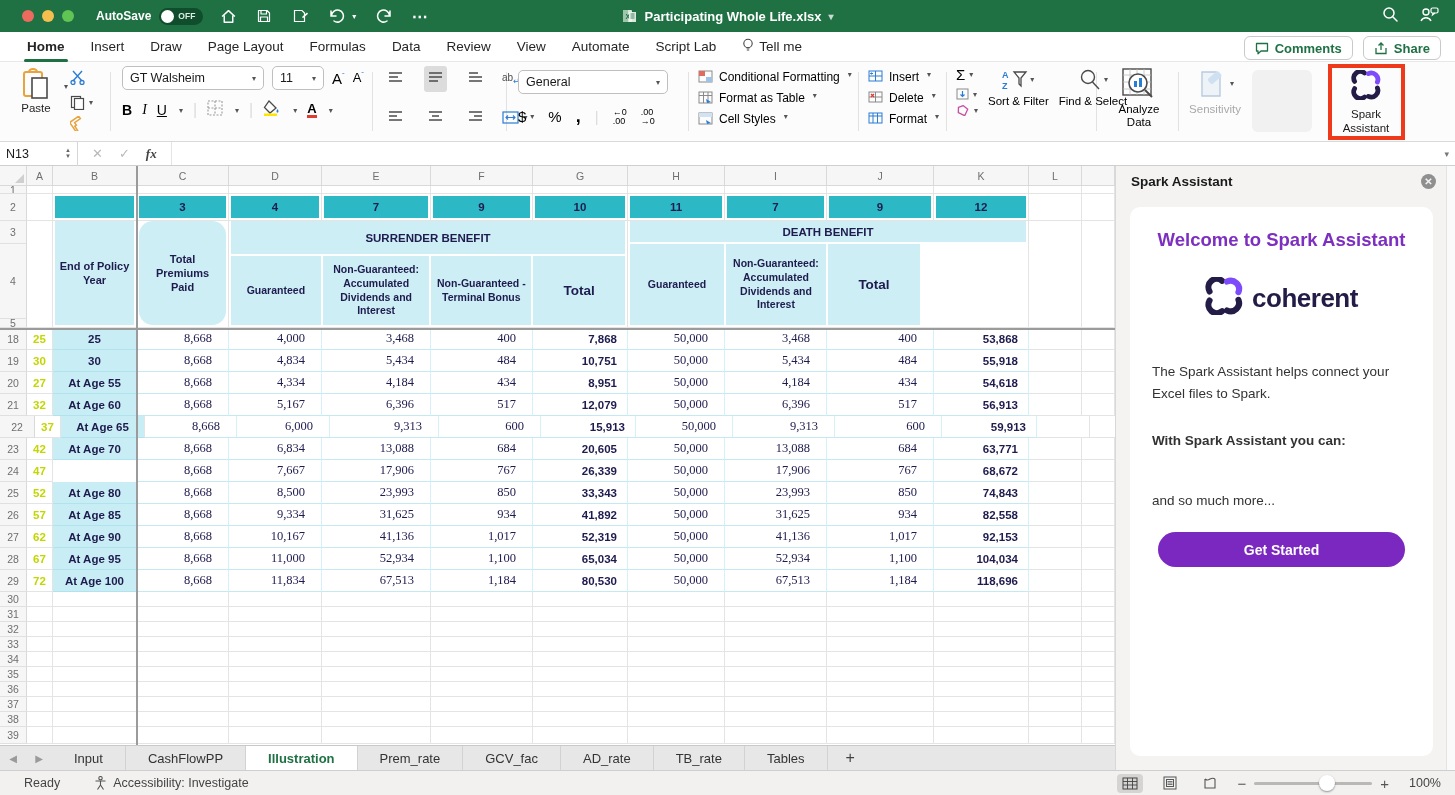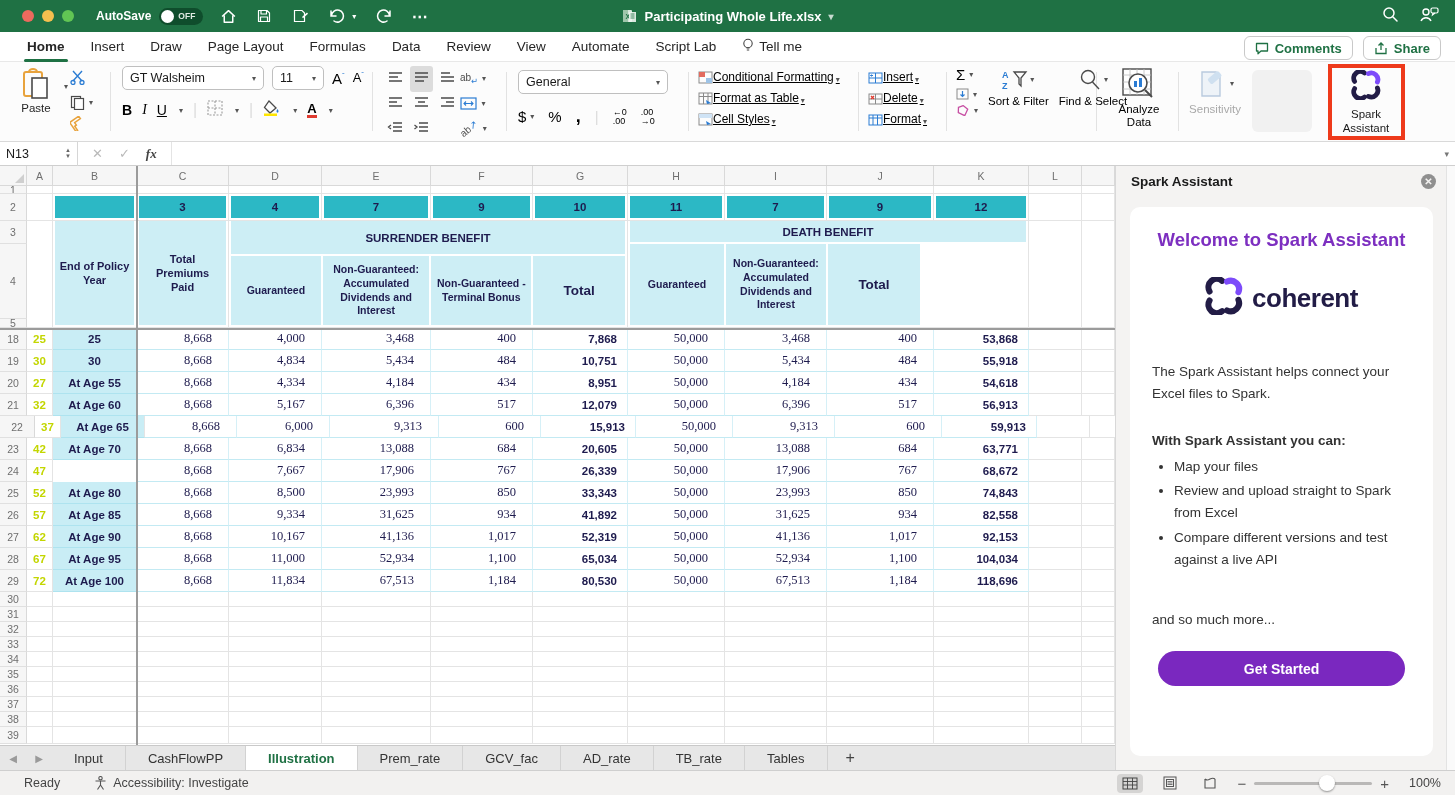--- a/index.html
+++ b/index.html
@@ -36,24 +36,24 @@
   .chev { font-size:8px; color:#555; margin-left:2px; }
   .ricon-btn { display:flex; align-items:center; gap:2px; }
   #paste-group { left:10px; top:68px; display:flex; }
   #paste-btn { display:flex; flex-direction:column; align-items:center; width:52px; }
   .small-col { display:flex; flex-direction:column; gap:6px; margin-left:2px; margin-top:2px; }
   .fmt-row { display:flex; align-items:center; gap:10px; margin-top:10px; }
   .selectbox { border:1px solid #bfbfbf; border-radius:5px; background:#fff; height:24px; display:flex; align-items:center; justify-content:space-between; padding:0 7px; font-size:12.5px; color:#1a1a1a; }
   .blet { font-weight:700; font-size:14px; }
   .ilet { font-style:italic; font-size:14px; font-family:"Liberation Serif",serif; }
   .ulet { text-decoration:underline; font-size:14px; }
-  .align-grid { display:grid; grid-template-columns:repeat(4,26px); grid-auto-rows:25px; align-items:center; justify-items:center; }
+  .align-grid { display:grid; grid-template-columns:repeat(4,26px); grid-auto-rows:25px; align-items:center; justify-items:center;gap:14px; }
   .num-icons { display:flex; align-items:center; gap:14px; margin-top:12px; font-size:15px; }
   .styles-col { display:flex; flex-direction:column; gap:7px; }
-  .style-item { display:flex; align-items:flex-end; gap:0; font-size:12px; white-space:nowrap;text-decoration:underline; }
+  .style-item { display:flex; align-items:flex-start; gap:6px; font-size:12px; white-space:nowrap; }
   .cells-col { display:flex; flex-direction:column; gap:7px; }
   .big-btn { display:flex; flex-direction:column; align-items:center; font-size:11.5px; line-height:1.15; text-align:center; }
   .grayed { color:#a9a9a9; }
   #spark-highlight { left:1328px; top:64px; width:77px; height:76px; border:4px solid #ee3a1b; z-index:5; }
   #spark-btn { left:1334px; top:70px; width:64px; display:flex; flex-direction:column; align-items:center; font-size:11.5px; line-height:1.2; text-align:center; color:#1a1a1a; }
   #disabled-slot { left:1252px; top:70px; width:60px; height:62px; background:#f1f1f1; border-radius:6px; }
 
   
   #formulabar { left:0; top:142px; width:1455px; height:24px; background:#fff; border-bottom:1px solid #cfcfcf; display:flex; align-items:center; }
   #namebox { width:78px; height:24px; display:flex; align-items:center; justify-content:space-between; padding:0 6px; font-size:12.5px; color:#1a1a1a; border-right:1px solid #d6d6d6; }
@@ -606,21 +606,21 @@
         <div style="display: flex; flex-direction: column; width: 27px; flex: 0 0 auto;">
           <div class="rowhdr" style="height: 23px;">3</div>
           <div class="rowhdr" style="height: 75px;">4</div>
           <div class="rowhdr" style="height: 9px;">5</div>
         </div>
         <div class="gcell" style="width: 26px;"></div>
         <div class="gcell" style="width: 84px; padding: 0px 2px 2px;">
           <div class="lt" style="height: 100%; display: flex; align-items: center; justify-content: center; font-size: 11px; line-height: 1.3; padding: 0px 4px;">End of Policy Year</div>
         </div>
         <div class="gcell" style="width: 92px; padding: 0px 2px 2px;">
-          <div class="lt" style="height: 100%; display: flex; align-items: center; justify-content: center; font-size: 11px; line-height: 1.3; padding: 0px 4px;">Total Premiums Paid</div>
+          <div class="lt" style="height: 100%; display: flex; align-items: center; justify-content: center; font-size: 11px; line-height: 1.3; padding: 0px 4px; border-radius: 14px;">Total Premiums Paid</div>
         </div>
         <div style="width: 399px; flex: 0 0 auto; display: flex; flex-direction: column; border-right: 1px solid rgb(228, 228, 228); border-bottom: 1px solid rgb(228, 228, 228); padding: 0px 2px 2px;">
           <div class="groupband" style="height: 33px; margin-bottom: 2px;">SURRENDER BENEFIT</div>
           <div style="flex: 1 1 0%; display: flex; gap: 2px;">
             <div class="colhead-cell" style="width: 90px;">Guaranteed</div>
             <div class="colhead-cell" style="width: 107px;">Non-Guaranteed: Accumulated Dividends and Interest</div>
             <div class="colhead-cell" style="width: 100px;">Non-Guaranteed  - Terminal Bonus</div>
             <div class="colhead-cell total" style="width: 92px;">Total</div>
           </div>
         </div>
@@ -1001,25 +1001,20 @@
       <span id="spark-logo-panel"><svg width="38" height="38" viewBox="0 0 100 100">
     <path d="M45 10 A22 22 0 0 0 12 38" fill="none" stroke="#221c46" stroke-width="16" stroke-linecap="round"></path>
     <path d="M58 12 A22 22 0 0 1 88 40" fill="none" stroke="#7d4bfa" stroke-width="16" stroke-linecap="round"></path>
     <path d="M12 62 A22 22 0 0 0 45 90" fill="none" stroke="#221c46" stroke-width="16" stroke-linecap="round"></path>
     <path d="M88 60 A22 22 0 0 1 58 88" fill="none" stroke="#221c46" stroke-width="16" stroke-linecap="round"></path>
   </svg></span>
       <span id="brand-word">coherent</span>
     </div>
     <p class="ptext" id="intro">The Spark Assistant helps connect your Excel files to Spark.</p>
     <p class="ptext" id="can-title">With Spark Assistant you can:</p>
-    <ul id="bullet-list">
-        <li>Map your files</li>
-        <li>Review and upload straight to Spark from Excel</li>
-        <li>Compare different versions and test against a live API</li>
-      </ul>
     <p class="ptext" id="more-text">and so much more...</p>
     <button id="cta">Get Started</button>
   </div>
 </div>
 <div id="panel-scrollbar" class="abs"></div>
 
 <div id="sheettabs" class="abs">
   <span class="navarr">◀</span>
   <span class="navarr">▶</span>
   <div id="sheet-tab-items" style="display:flex; align-items:stretch;">

